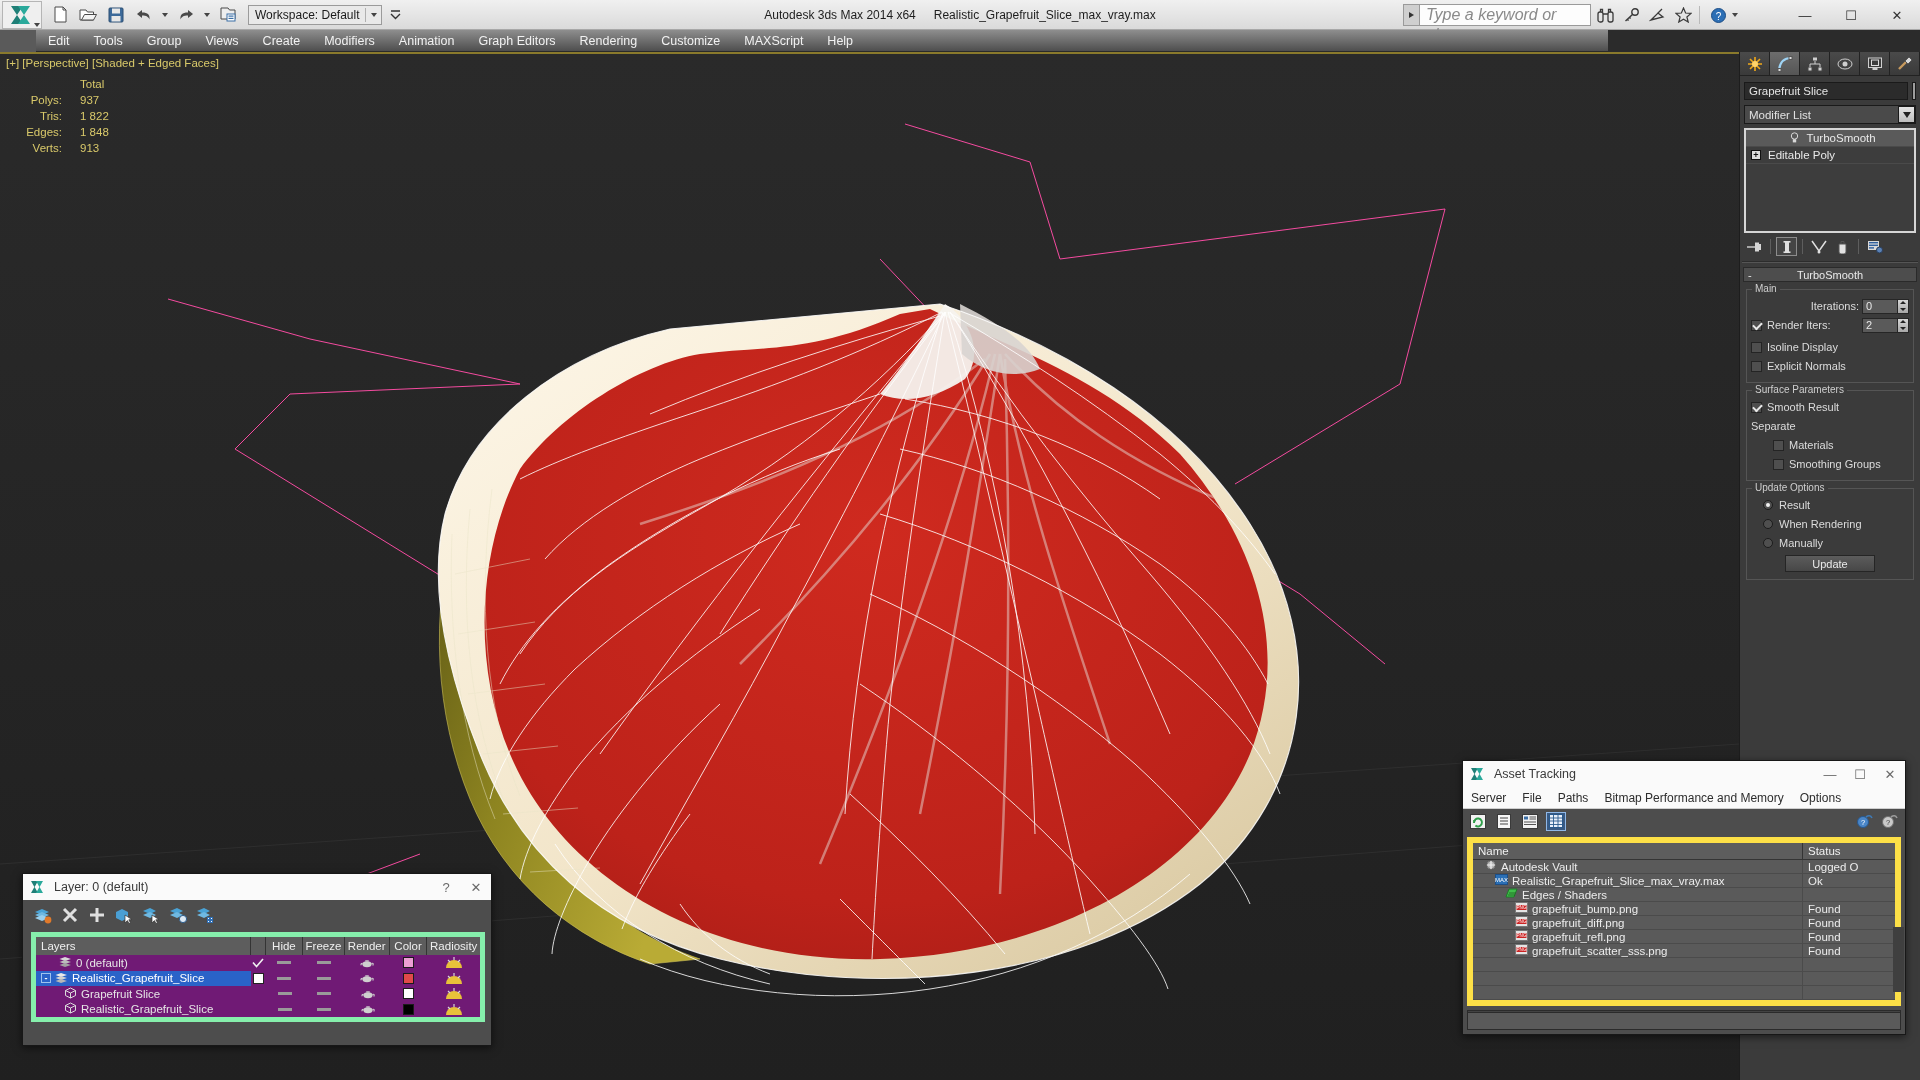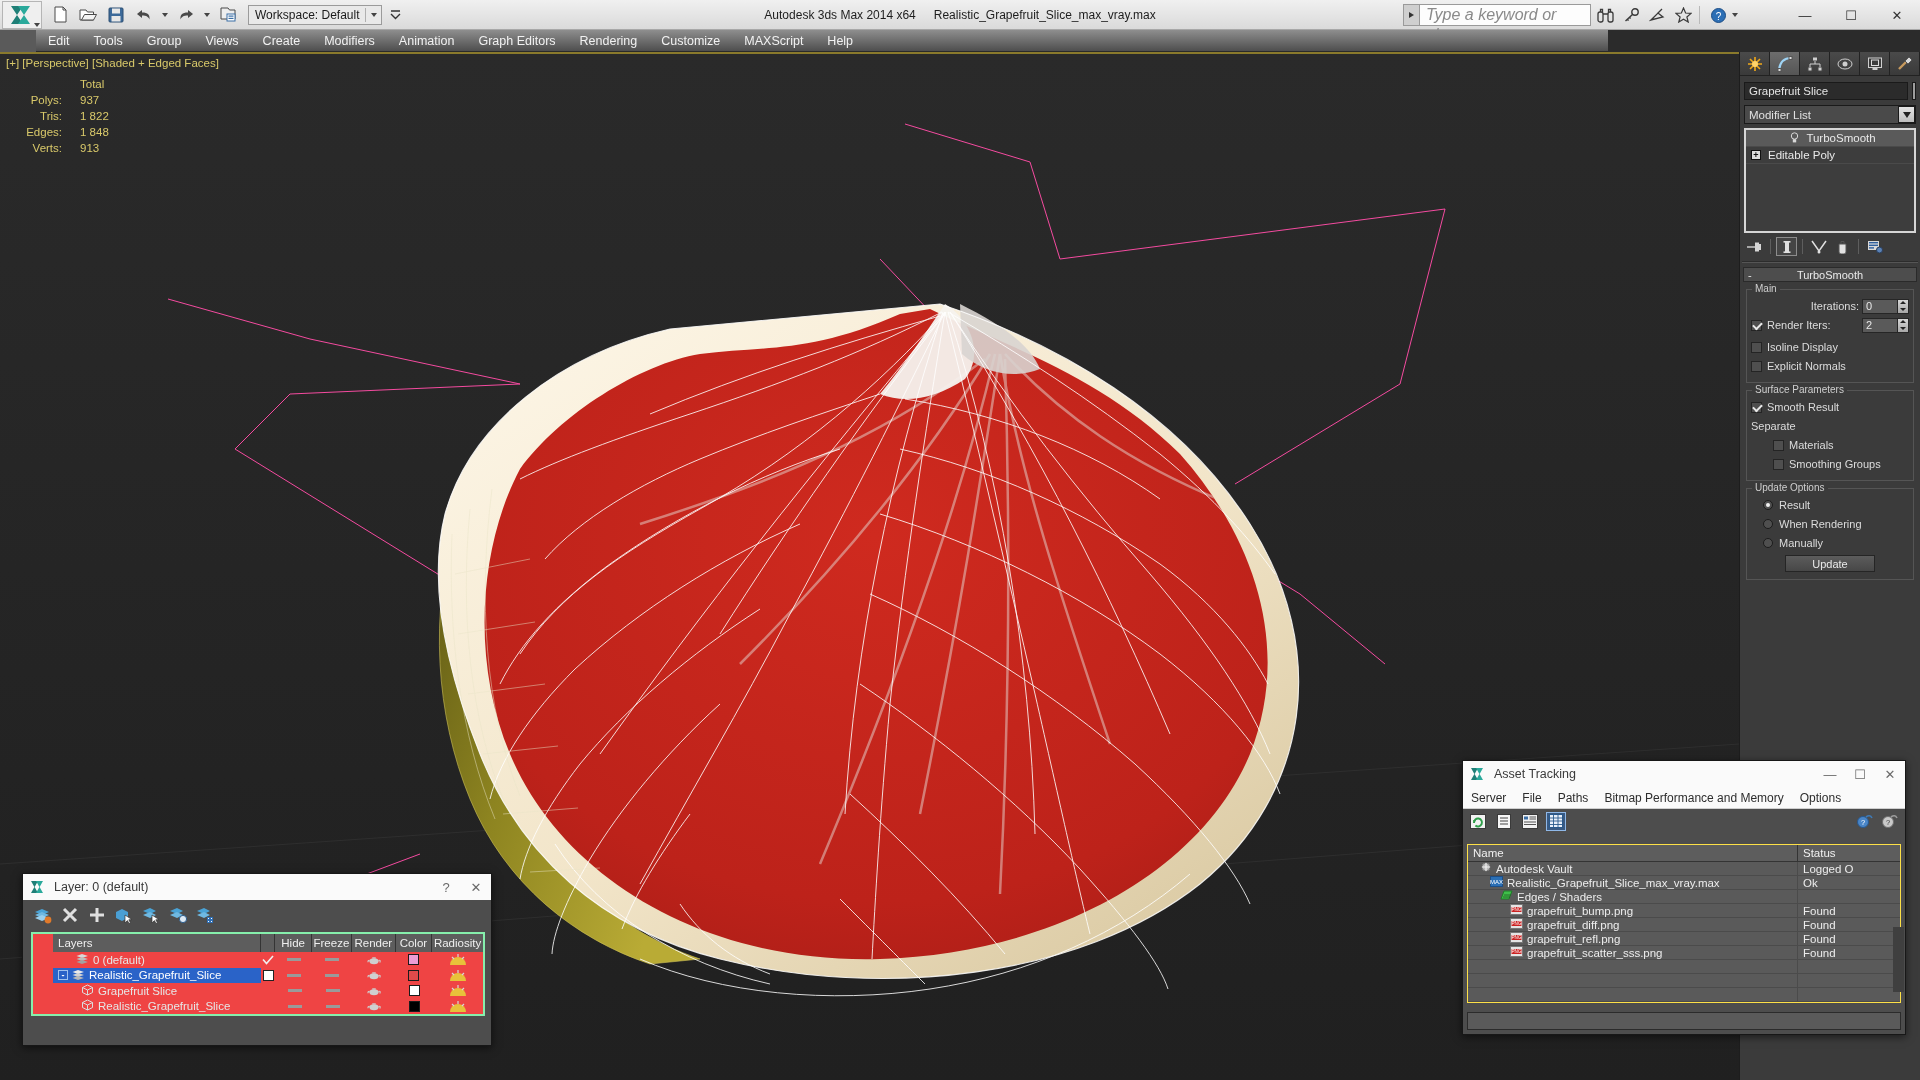--- a/index.html
+++ b/index.html
@@ -118,41 +118,41 @@
      box-shadow:0 2px 8px rgba(0,0,0,.55); }
   .dlg-title { height:26px; background:#fafafa; display:flex; align-items:center;
      padding-left:6px; font-size:12.5px; color:#3b3b3b; }
   .dlg-title .ti { width:18px;height:18px;margin-right:7px;display:flex;align-items:center;justify-content:center; }
   .dlg-title .sp { margin-left:auto; display:flex; }
   .dlg-title .sp div { width:30px;height:26px;display:flex;align-items:center;justify-content:center;
      font-size:13px; color:#6a6a6a; }
   .layer-dlg { left:22px; top:873px; width:470px; height:173px; }
   .lay-tools { height:30px; display:flex; align-items:center; gap:3px; padding-left:8px; background:#4d4d4d; }
   .lay-tool { width:24px;height:24px;display:flex;align-items:center;justify-content:center; }
-  .lay-grid { margin:2px 6px 0 8px; background:#ef4444; border:2px solid #86efac;padding-left:20px; }
+  .lay-grid { margin:2px 6px 0 8px; background:#701a75; border:5px solid #86efac; }
   .lg-head { display:flex; height:18px; background:#5d5d5d; font-size:11.5px; color:#efefef; }
   .lg-head > div { border-right:1px solid #343434; display:flex;align-items:center;justify-content:center; }
   .lg-head .c-name { width:228px; justify-content:flex-start; padding-left:5px; }
   .lg-row { display:flex; height:15.5px; font-size:11.5px; color:#e6e6e6; align-items:center; }
   .lg-row > div { display:flex; align-items:center; justify-content:center; height:15.5px; }
   .lg-row .c-name { width:228px; justify-content:flex-start; padding-left:5px; gap:4px; }
   .lg-row.sel .c-name { background:#2a63c8; color:#fff; }
   .dash { width:14px;height:3px;background:#9a9a9a; }
   .teapot { width:14px;height:10px; }
   .csw { width:11px;height:11px;border:1px solid #1b1b1b; }
 
   
   .at-dlg { left:1462px; top:760px; width:444px; height:275px; }
   .at-menu { height:22px; display:flex; align-items:center; background:#fafafa;
      font-size:12px; color:#2d2d2d; border-bottom:1px solid #cfcfcf; }
   .at-menu span { padding:0 8px; height:22px; line-height:22px; }
   .at-tools { height:24px; background:#4d4d4d; display:flex; align-items:center; padding:0 5px; gap:6px; }
   .at-tool { width:20px;height:19px;display:flex;align-items:center;justify-content:center; }
   .at-tool.active { border:1px solid #8fb8e8; background:#3a5a82; }
-  .at-grid { margin:11px 4px; border:1px solid #fde047; background:#5a5a5a; }
+  .at-grid { margin:4px 4px; border:6px solid #fde047; background:#5a5a5a; }
   .at-head { display:flex; height:17px; background:#5d5d5d; font-size:11.5px; color:#f0f0f0;
      border-bottom:1px solid #343434; }
   .at-head .c1 { width:330px; padding-left:5px; display:flex;align-items:center; border-right:1px solid #343434; }
   .at-head .c2 { flex:1; padding-left:5px; display:flex;align-items:center; }
   .at-row { display:flex; height:14px; font-size:11.5px; color:#ececec; border-bottom:1px solid #4b4b4b; }
   .at-row .c1 { width:330px; display:flex;align-items:center; border-right:1px solid #4b4b4b; gap:4px; }
   .at-row .c2 { flex:1; padding-left:5px; display:flex;align-items:center; }
   .at-sb { margin:2px 4px 0 4px; height:14px; background:#434343; border:1px solid #2b2b2b;
      display:flex; align-items:center; }
   .at-sb .ar { width:13px;height:12px;display:flex;align-items:center;justify-content:center;

